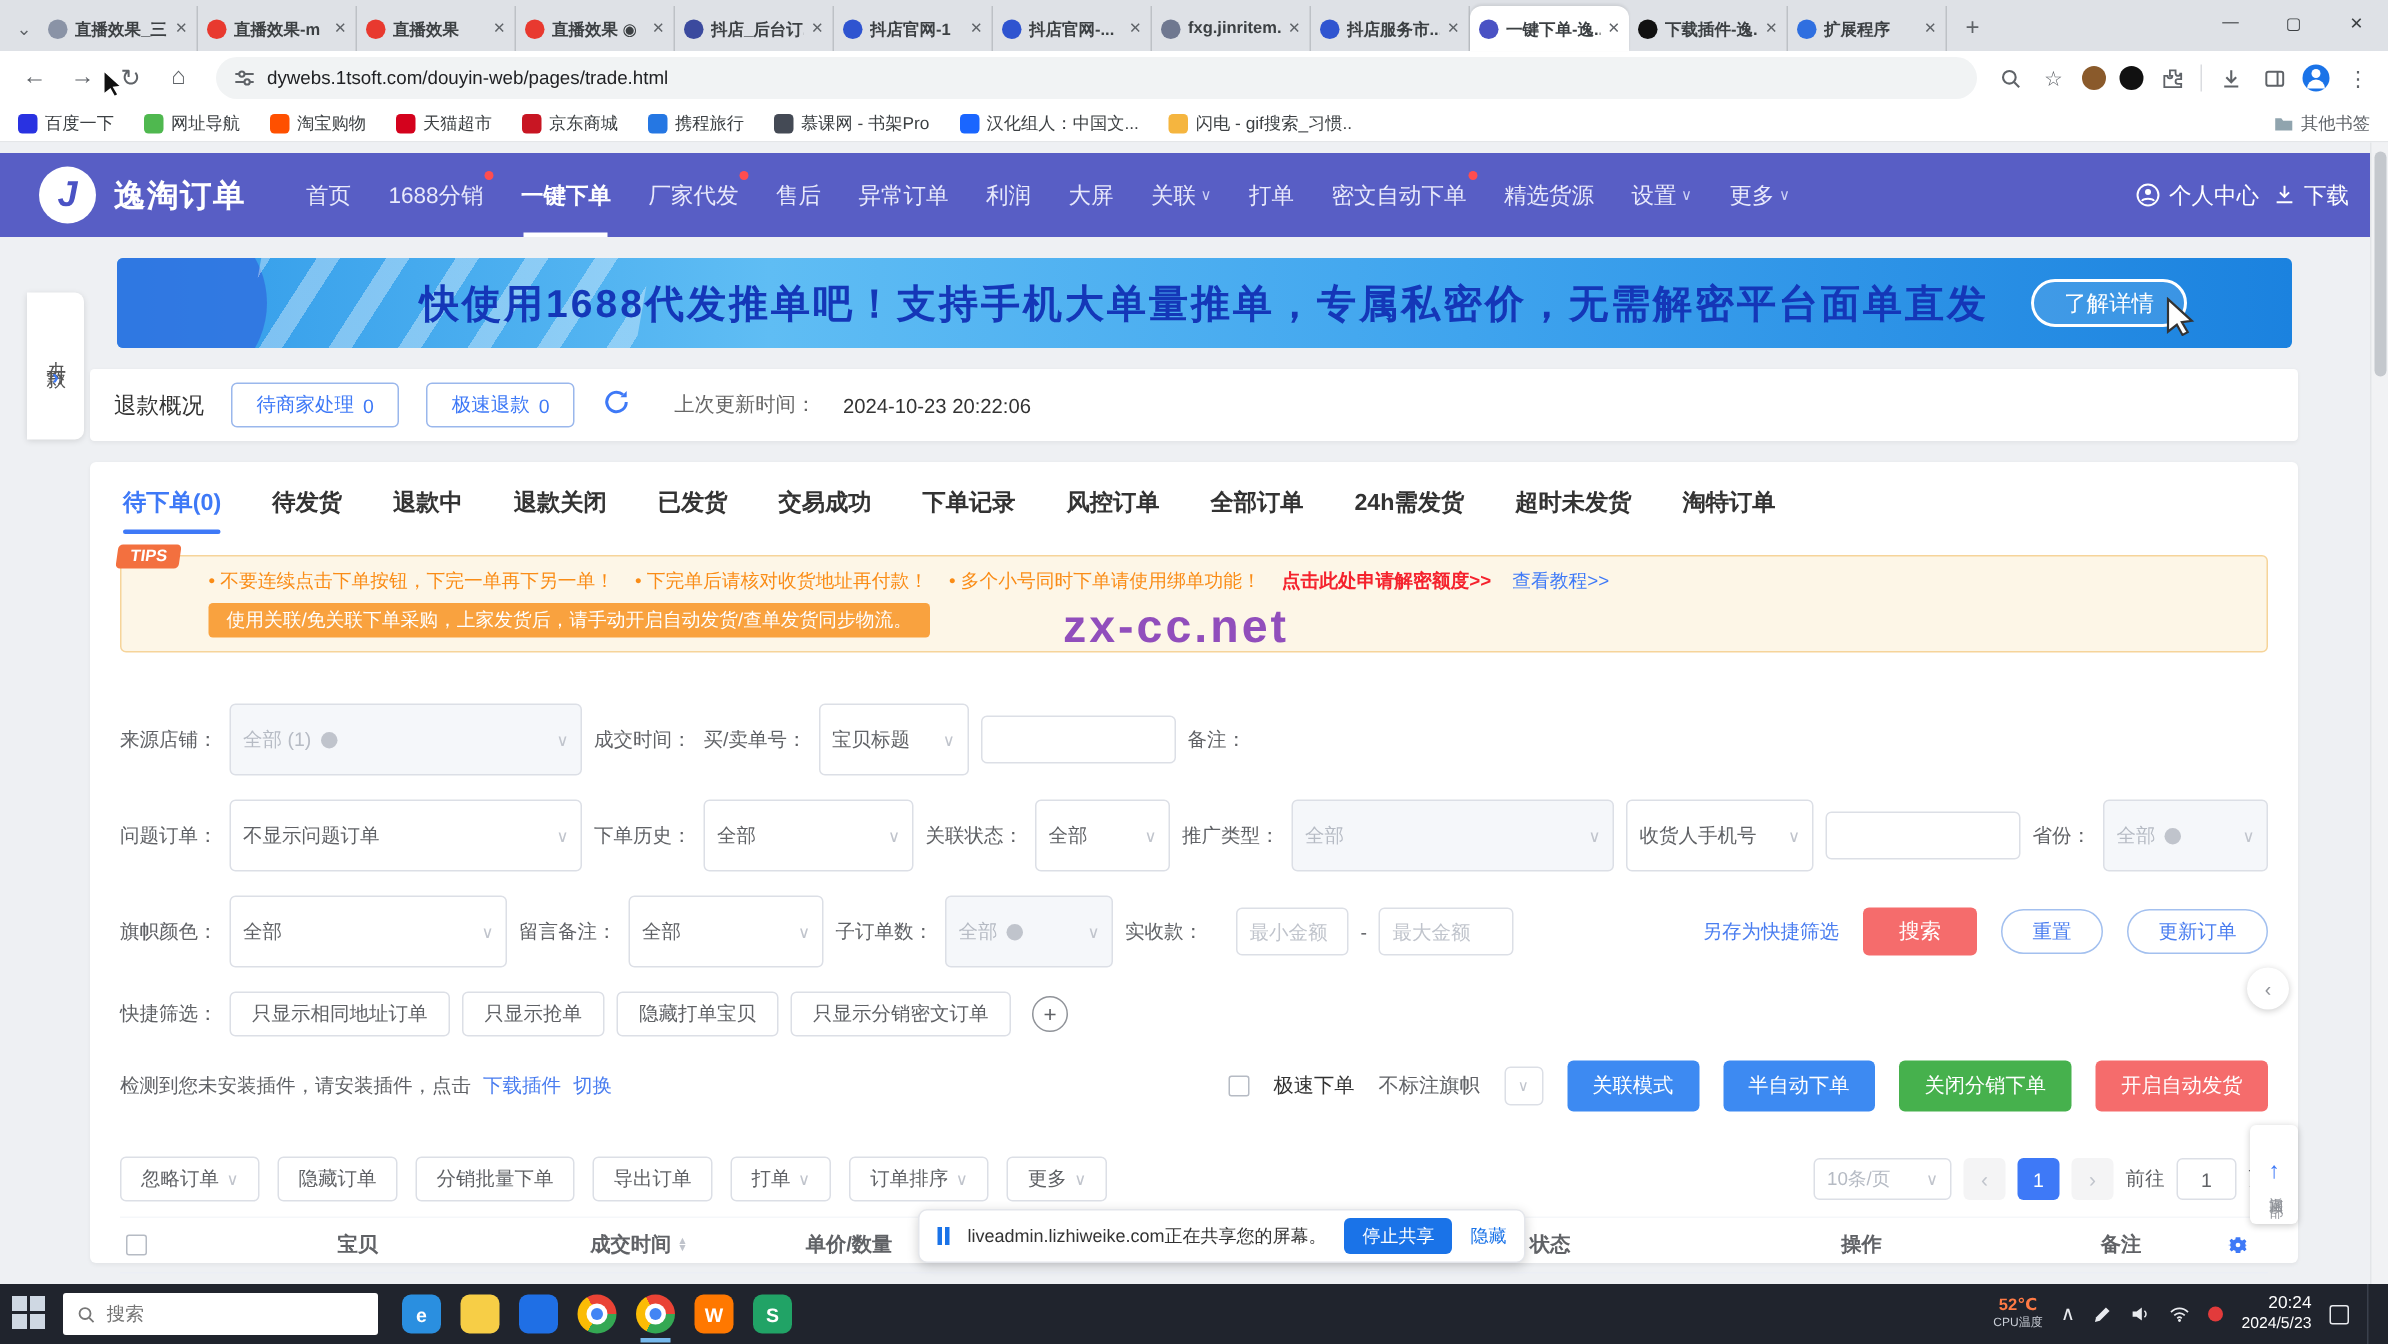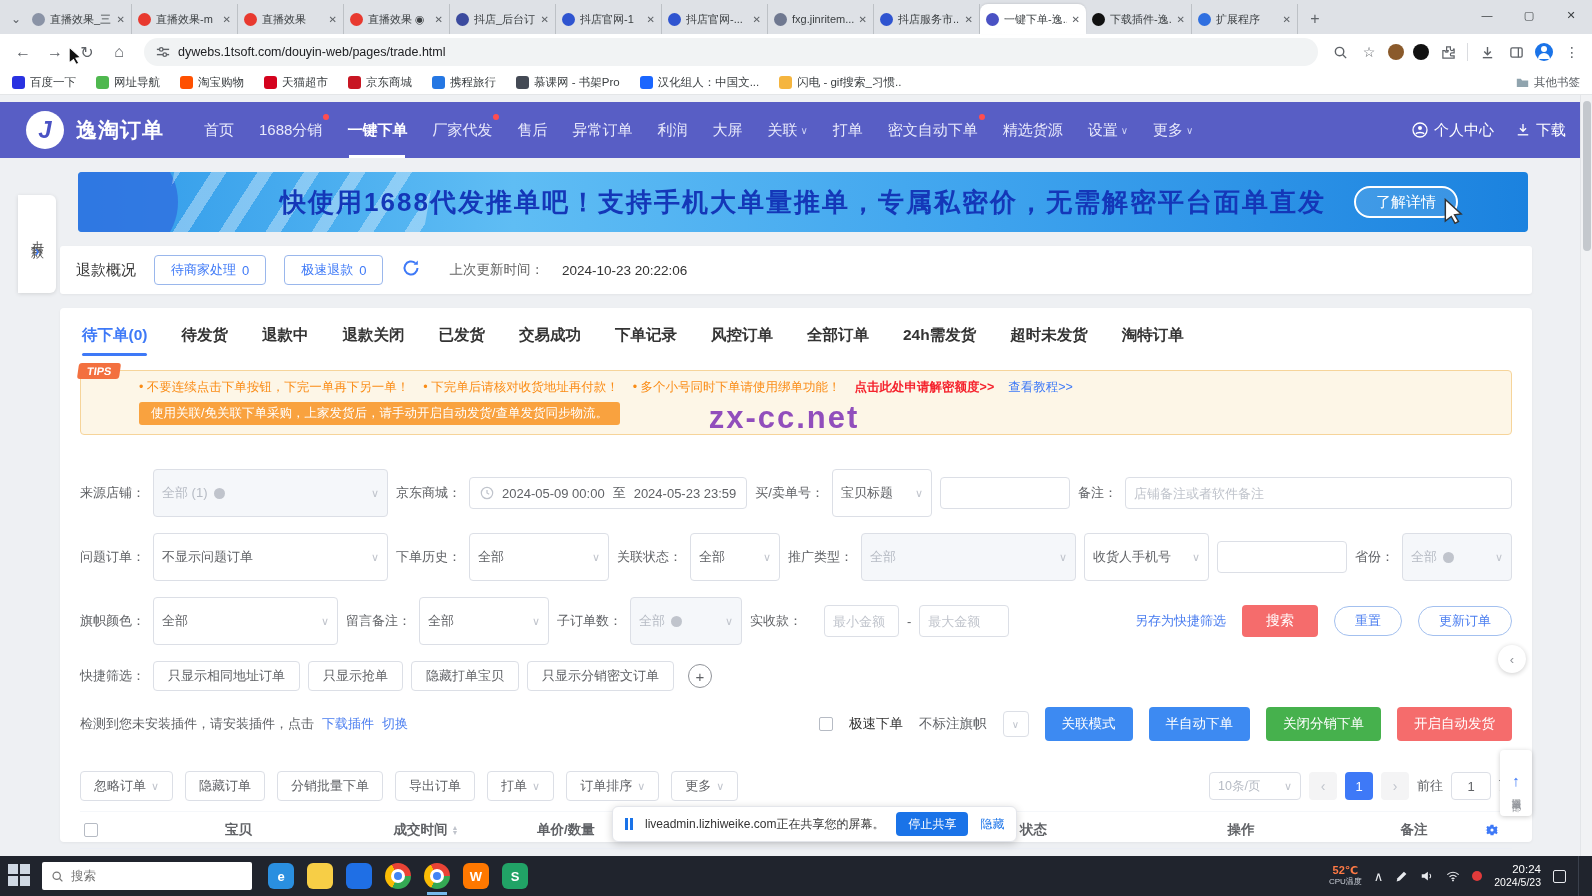--- a/index.html
+++ b/index.html
@@ -3,21 +3,21 @@
 <meta charset="utf-8">
 <style>
   *{box-sizing:border-box;margin:0;padding:0;}
   html,body{width:1592px;height:896px;overflow:hidden;}
   body{font-family:"Liberation Sans","DejaVu Sans",sans-serif;}
   .screen{position:relative;width:1592px;height:896px;background:#eef0f3;overflow:hidden;}
 
   
   .ts{position:absolute;top:0;left:0;right:0;height:34px;background:#dee1e6;display:flex;align-items:flex-end;padding-left:6px;}
   .tsearch-caret{width:20px;height:26px;display:flex;align-items:center;justify-content:center;color:#5f6368;font-size:12px;margin-bottom:2px;}
-  .tab{width:106px;height:30px;display:flex;align-items:center;gap:5px;padding:0 6px;border-radius:8px 8px 0 0;color:#3c4043;position:relative;flex:none;}
+  .tab{width:106px;height:30px;display:flex;align-items:center;gap:5px;padding:0 6px;border-radius:8px 8px 0 0;color:#3c4043;position:relative;flex:none;font-weight:bold;}
   .tab:not(.active){border-right:1px solid #bdc1c6;border-radius:0;}
   .tab.active{background:#fff;z-index:2;box-shadow:0 -1px 2px rgba(0,0,0,.08);}
   .fav{width:13px;height:13px;border-radius:50%;flex:none;}
   .tab-title{font-size:11px;white-space:nowrap;overflow:hidden;flex:1;}
   .tclose{font-size:10px;color:#5f6368;flex:none;}
   .ntb{width:26px;height:26px;margin:0 0 2px 4px;display:flex;align-items:center;justify-content:center;font-size:16px;color:#5f6368;flex:none;}
   .wc{position:absolute;right:0;top:0;height:30px;display:flex;}
   .wc span{width:42px;display:flex;align-items:center;justify-content:center;font-size:11px;color:#3c4043;}
 
   
@@ -46,21 +46,21 @@
 
   .appnav{position:absolute;top:7px;left:0;right:0;height:56px;background:#585ec5;display:flex;align-items:center;padding:0 26px;color:#fff;}
   .logo{width:38px;height:38px;border-radius:50%;background:#fff;color:#4a52c4;display:flex;align-items:center;justify-content:center;font-weight:bold;font-size:24px;font-style:italic;flex:none;}
   .brand{font-size:21px;font-weight:bold;letter-spacing:1px;margin:0 40px 0 12px;flex:none;}
   .nitems{display:flex;align-items:center;gap:25px;height:100%;}
   .nitem{position:relative;height:100%;display:flex;align-items:center;gap:3px;font-size:15px;color:#e8e9fb;white-space:nowrap;}
   .nitem.active{color:#fff;font-weight:bold;}
   .nitem.active::after{content:"";position:absolute;bottom:0;left:2px;right:2px;height:3px;background:#fff;}
   .ndot{position:absolute;top:12px;right:-7px;width:6px;height:6px;border-radius:50%;background:#ff4d4f;}
   .ncaret{font-size:10px;color:#cdd1f5;}
-  .nright{margin-left:auto;display:flex;align-items:center;gap:22px;font-size:15px;}
+  .nright{margin-left:auto;display:flex;align-items:center;gap:10px;font-size:15px;}
   .nrit{display:flex;align-items:center;gap:6px;}
 
   .banner{position:absolute;top:77px;left:78px;width:1450px;height:60px;border-radius:4px;background:linear-gradient(90deg,#2f9ae9 0%,#5fbdf4 30%,#3fa4ee 62%,#1b82df 100%);display:flex;align-items:center;justify-content:center;overflow:hidden;}
   .banner::before{content:"";position:absolute;left:-20px;top:-30px;width:120px;height:120px;border-radius:50%;background:#2f6fe0;opacity:.8;}
   .banner::after{content:"";position:absolute;left:90px;top:-20px;width:260px;height:110px;background:repeating-linear-gradient(115deg,rgba(255,255,255,.35) 0 14px,transparent 14px 42px);transform:skewX(-10deg);}
   .bannertext{font-size:26px;font-weight:bold;color:#1437b8;letter-spacing:2px;z-index:1;}
   .cta{position:absolute;right:70px;top:14px;height:32px;padding:0 20px;border:2px solid #fff;border-radius:17px;color:#fff;font-size:15px;display:flex;align-items:center;background:rgba(255,255,255,.12);z-index:2;}
 
   .sidetab{position:absolute;top:100px;left:18px;width:38px;height:98px;background:#fff;border-radius:0 6px 6px 0;box-shadow:0 1px 4px rgba(0,0,0,.12);display:flex;flex-direction:column;align-items:center;justify-content:center;gap:4px;}
   .sidetab .vt{writing-mode:vertical-rl;font-size:13px;color:#555;letter-spacing:3px;}
@@ -524,40 +524,30 @@
 
       <div class="frow first">
         <span class="flabel">来源店铺：</span>
         <div class="sel dim" style="width:235px">
           <span class="sv">
               <span>全部 (1)</span>
               <span class="graydot"></span>
             </span>
           <span class="caret">∨</span>
         </div>
-        <span class="flabel">京东商城：</span>
-        <div class="datebox">
-          <svg width="14" height="14" viewBox="0 0 16 16">
-              <circle cx="8" cy="8" r="6.5" fill="none" stroke="#c0c4cc" stroke-width="1.4"></circle>
-              <path d="M8 4.5V8l2.5 1.5" stroke="#c0c4cc" stroke-width="1.4" fill="none"></path>
-            </svg>
-          <span>2024-05-09 00:00</span>
-          <span>至</span>
-          <span>2024-05-23 23:59</span>
-        </div>
+        <span class="flabel">成交时间：</span>
         <span class="flabel">买/卖单号：</span>
         <div class="sel" style="width:100px">
           <span class="sv">
               <span>宝贝标题</span>
             </span>
           <span class="caret">∨</span>
         </div>
         <input class="inp" style="width: 130px;">
         <span class="flabel">备注：</span>
-        <input class="inp" style="flex: 1 1 0%;" placeholder="店铺备注或者软件备注">
       </div>
 
       <div class="frow">
         <span class="flabel">问题订单：</span>
         <div class="sel" style="width:235px">
           <span class="sv">
               <span>不显示问题订单</span>
             </span>
           <span class="caret">∨</span>
         </div>

